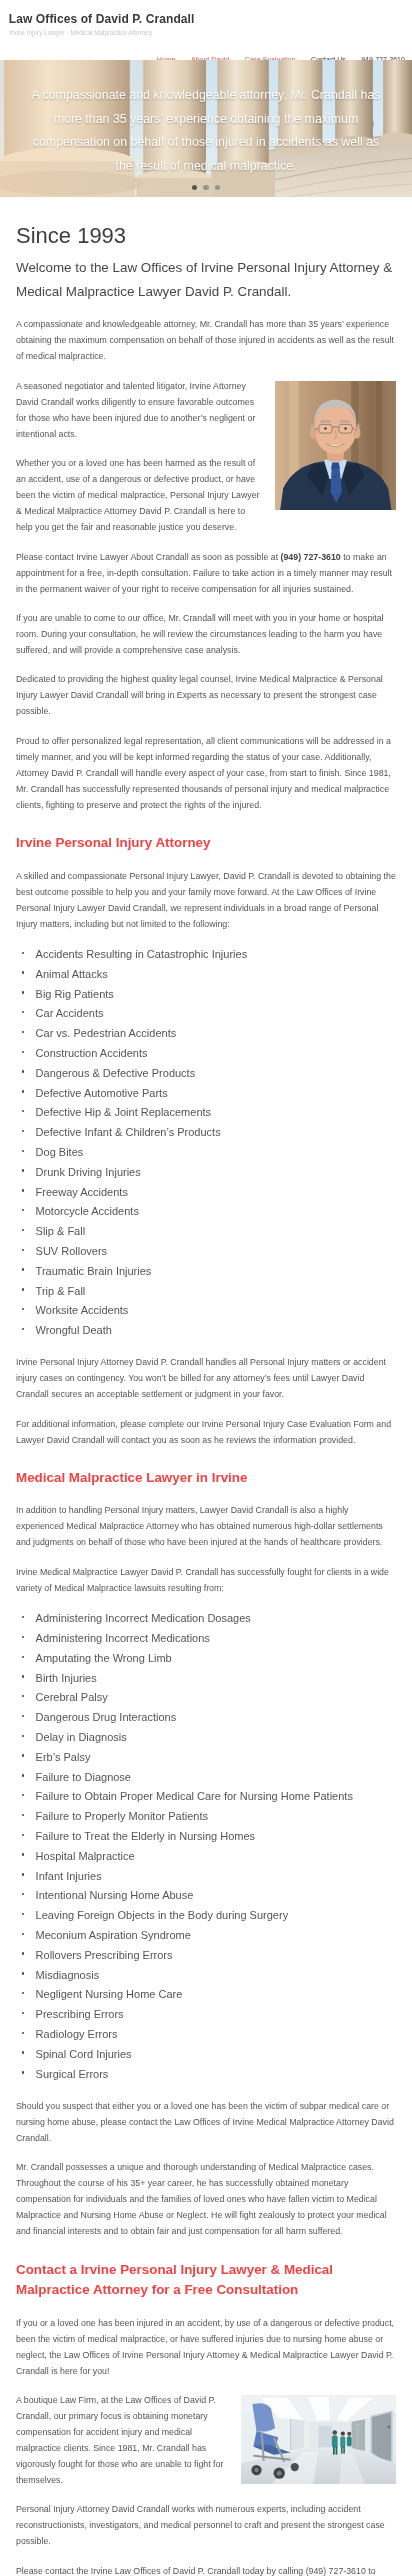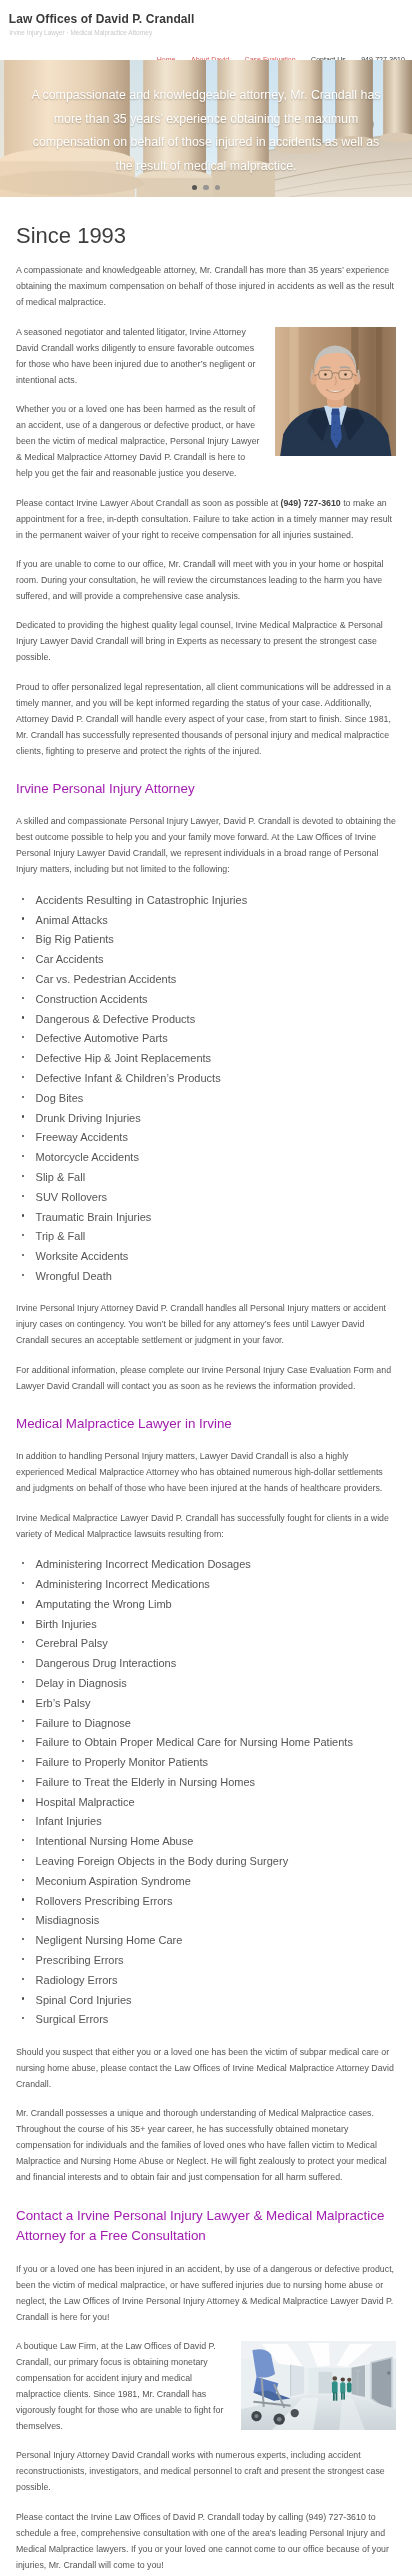--- a/index.html
+++ b/index.html
@@ -23,21 +23,21 @@
   .hero-dots{position:absolute;left:0;right:0;bottom:6.7px;display:flex;justify-content:center;gap:6.7px;}
   .hero-dot{width:5.2px;height:5.2px;border-radius:50%;background:#8b8b8b;opacity:.85;}
   .hero-dot.active{background:#3f3f3f;}
 
   
   .main{padding:26px 16px 0;}
   h1{font-size:22px;color:#3d3d3d;font-weight:400;margin:0 0 7.2px;}
   .welcome{font-size:13.4px;line-height:1.75;color:#474747;margin:0 0 12.4px;font-weight:400;}
   .main p{font-size:8.8px;line-height:1.82;margin:13.4px 0;color:#555;}
   .main p strong{color:#434343;}
-  h2{font-size:13.4px;font-weight:400;color:#a21caf;line-height:1.55;margin:20.6px 0 13.4px;}
+  h2{font-size:13.4px;font-weight:700;color:#ef4444;line-height:1.55;margin:20.6px 0 13.4px;}
   ul.bullets{list-style:none;margin:13.4px 0;padding:0;}
   ul.bullets li{position:relative;padding-left:19.6px;font-size:11px;line-height:1.8;color:#555;}
   ul.bullets li::before{content:"";position:absolute;left:6.2px;top:6.7px;width:2.3px;height:2.3px;border-radius:50%;background:#474747;}
   .bold-par{font-weight:700;color:#4e4e4e;}
 
   figure{margin:0;padding:0;}
   .attorney-fig{float:right;width:121px;height:129px;margin:3.1px 0 8.2px 15.5px;}
   .hospital-fig{float:right;width:155px;height:89px;margin:3.1px 0 8.2px 15.5px;}
   figure svg{display:block;width:100%;height:100%;}
 </style>
@@ -116,20 +116,21 @@
   <div class="hero-caption">A compassionate and knowledgeable attorney, Mr. Crandall has more than 35 years’ experience obtaining the maximum compensation on behalf of those injured in accidents as well as the result of medical malpractice.</div>
   <div class="hero-dots">
     <span class="hero-dot active"></span>
     <span class="hero-dot"></span>
     <span class="hero-dot"></span>
   </div>
 </section>
 
 <main class="main">
   <h1>Since 1993</h1>
+  <div class="welcome">Welcome to the Law Offices of Irvine Personal Injury Attorney &amp; Medical Malpractice Lawyer David P. Crandall.</div>
 
   <p>A compassionate and knowledgeable attorney, Mr. Crandall has more than 35 years’ experience obtaining the maximum compensation on behalf of those injured in accidents as well as the result of medical malpractice.</p>
 
   <figure class="attorney-fig">
     <svg viewBox="0 0 235 250" preserveAspectRatio="none" aria-hidden="true">
       <defs>
         <linearGradient id="wall" x1="0" y1="0" x2="1" y2="0">
           <stop offset="0" stop-color="#d3b493"></stop>
             <stop offset="0.3" stop-color="#bb9a79"></stop>
           <stop offset="0.62" stop-color="#a98766"></stop>

